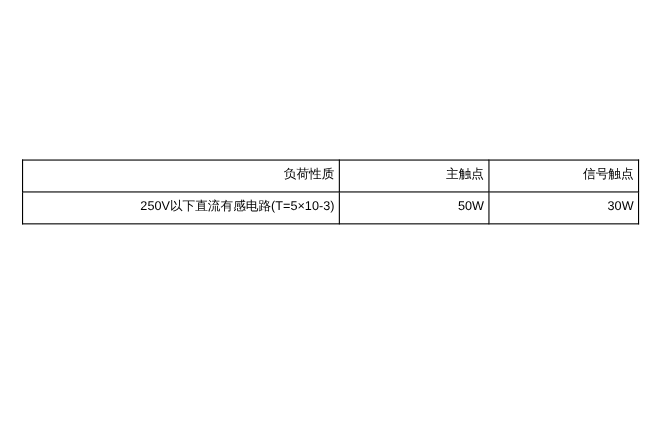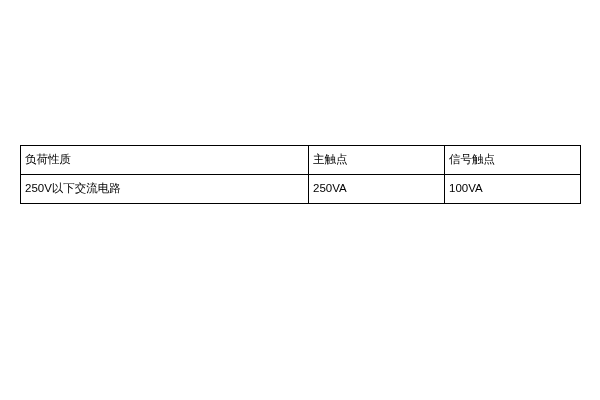--- a/index.html
+++ b/index.html
@@ -27,21 +27,21 @@
   }
   table.spec-table {
     border-collapse: collapse;
     width: 560px;
     table-layout: fixed;
   }
   table.spec-table td,
   table.spec-table th {
     border: 1px solid #000000;
     height: 28px;
-    text-align: left;
+    text-align: right;
     vertical-align: middle;
     font-size: 11.5px;
     font-weight: normal;
     color: #000000;
     padding: 0 4px;
     line-height: 1.2;
     white-space: nowrap;
     overflow: hidden;
   }
   table.spec-table col.c-desc { width: 288px; }
@@ -61,20 +61,20 @@
       </colgroup>
       <thead>
         <tr>
           <th>负荷性质</th>
           <th>主触点</th>
           <th>信号触点</th>
         </tr>
       </thead>
       <tbody>
         <tr>
-          <td>250V以下交流电路</td>
-          <td>250VA</td>
-          <td>100VA</td>
+          <td>250V以下直流有感电路(T=5×10-3)</td>
+          <td>50W</td>
+          <td>30W</td>
         </tr>
       </tbody>
     </table>
   </div>
 </div>
 
 </body></html>

